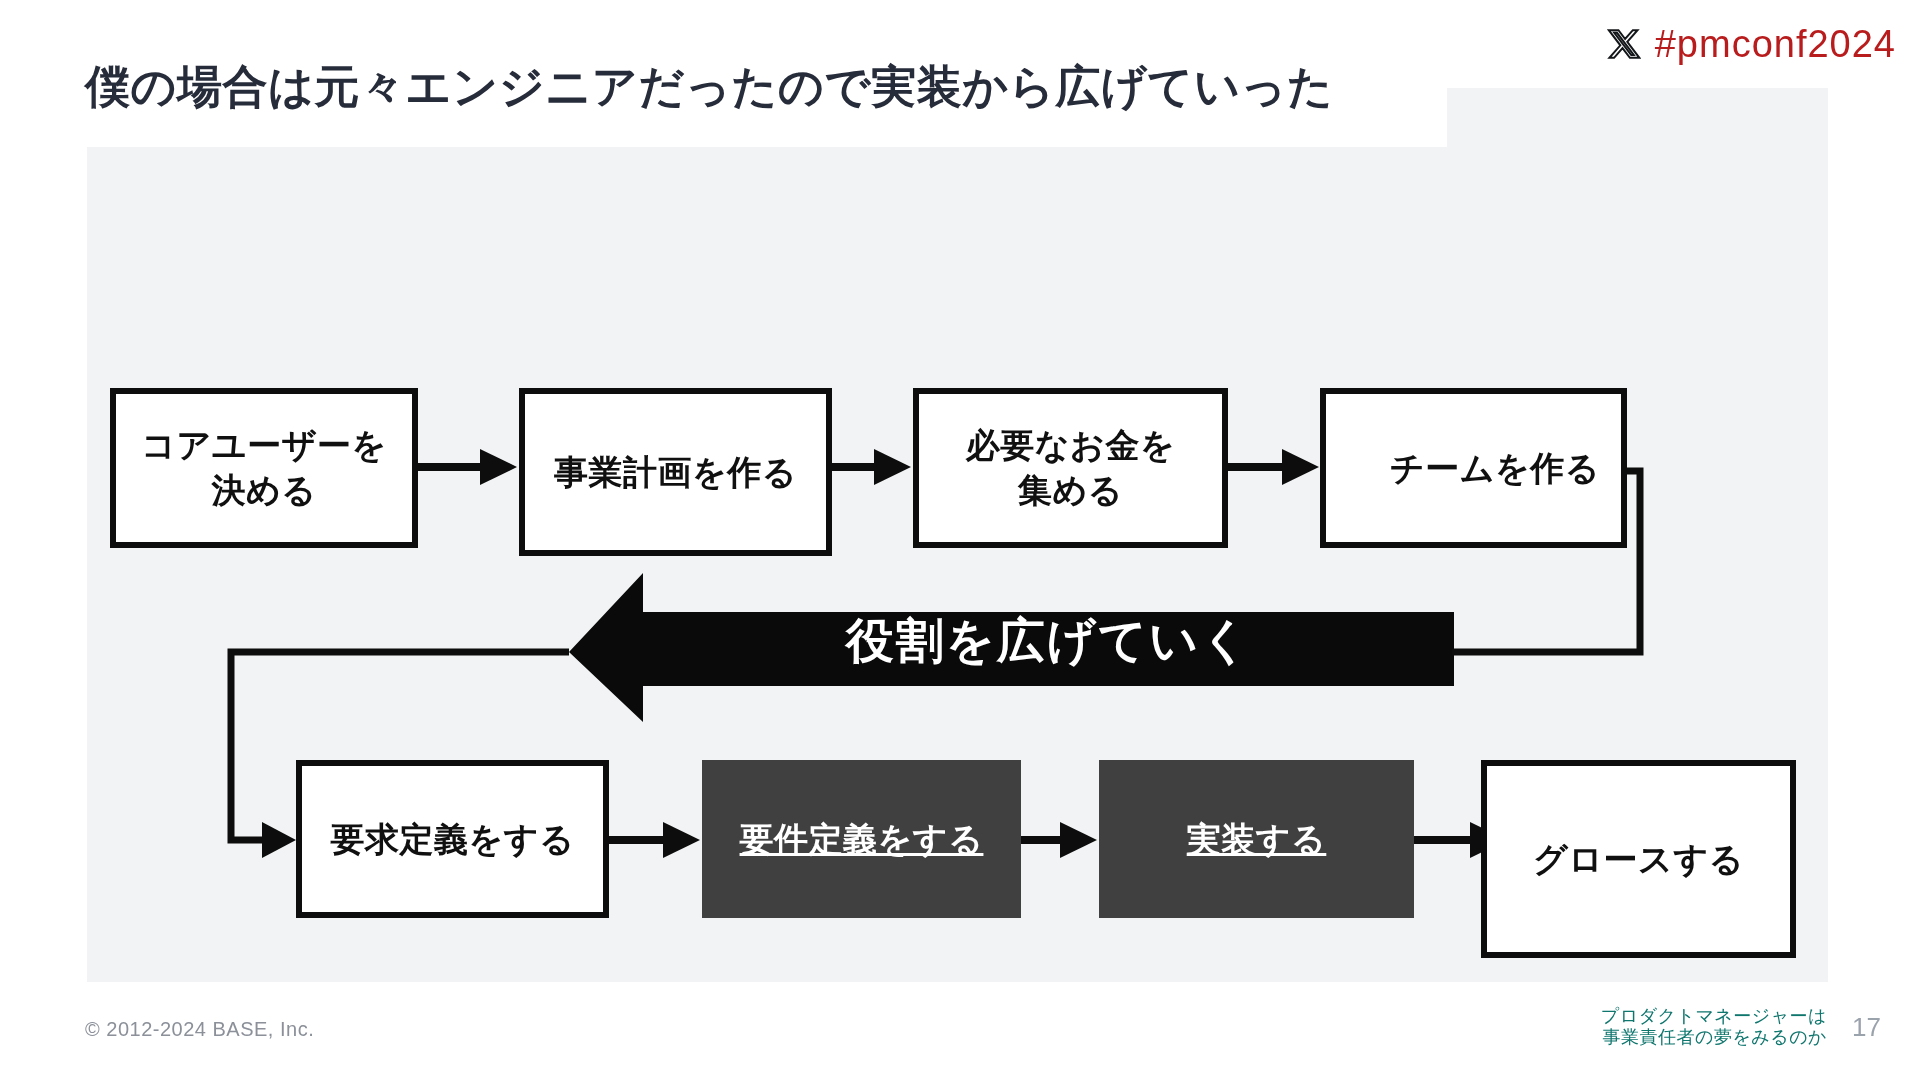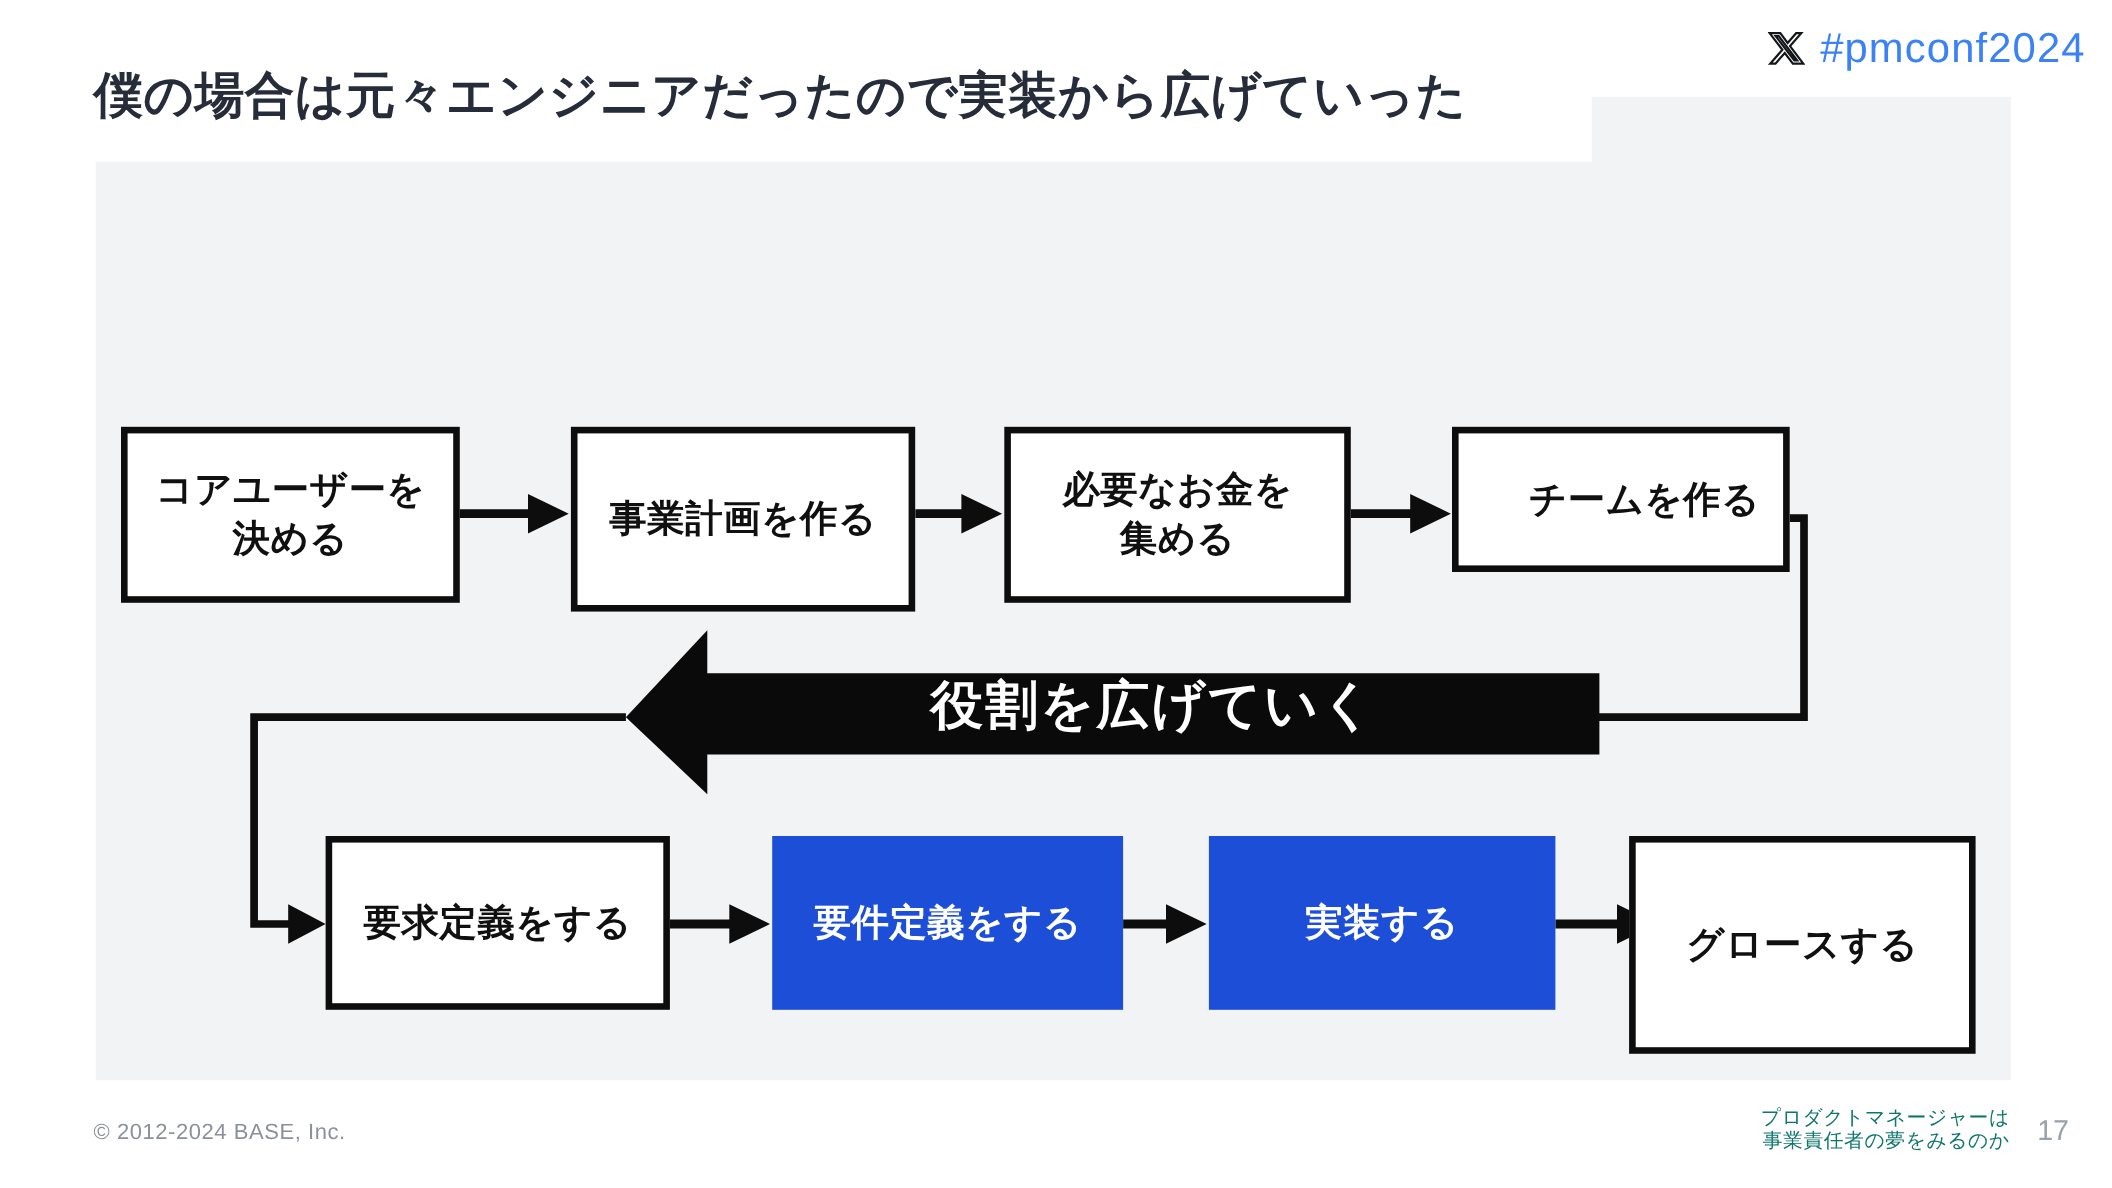--- a/index.html
+++ b/index.html
@@ -9,43 +9,43 @@
   }
   
   .title{
     position:absolute;left:85px;top:60px;width:1400px;
     font-size:45px;font-weight:bold;color:#272c3a;letter-spacing:0.5px;line-height:1.2;
   }
   .hashtag-group{
     position:absolute;top:18px;right:24px;display:flex;align-items:center;gap:14px;height:52px;
   }
   .hashtag-text{
-    font-size:38px;color:#3b82f6;letter-spacing:1px;font-weight:normal;
+    font-size:38px;color:#b91c1c;letter-spacing:1px;font-weight:normal;
   }
   .x-logo{width:34px;height:34px;display:block;}
   
   .panel-strip{
     position:absolute;left:1447px;top:88px;width:381px;height:60px;background:#f2f3f4;
   }
   .panel{
     position:absolute;left:87px;top:147px;width:1741px;height:835px;background:#f2f3f4;
   }
   
   .node{
     position:absolute;box-sizing:border-box;
     display:flex;align-items:center;justify-content:center;text-align:center;
     font-weight:bold;font-size:34px;line-height:1.32;white-space:pre-line;
     letter-spacing:0.5px;
   }
   .node.outline{background:#ffffff;border:6px solid #0d0d0d;color:#101010;}
-  .node.filled{background:#1d4ed8;color:#ffffff;}
+  .node.filled{background:#404040;color:#ffffff;text-decoration:underline;}
   .n1{left:110px;top:388px;width:308px;height:160px;}
   .n2{left:519px;top:388px;width:313px;height:168px;text-align:center;}
   .n3{left:913px;top:388px;width:315px;height:160px;}
-  .n4{left:1320px;top:388px;width:307px;height:132px;padding-left:43px;}
+  .n4{left:1320px;top:388px;width:307px;height:160px;padding-left:43px;}
   .nA{left:296px;top:760px;width:313px;height:158px;}
   .nB{left:702px;top:760px;width:319px;height:158px;}
   .nC{left:1099px;top:760px;width:315px;height:158px;}
   .nD{left:1481px;top:760px;width:315px;height:198px;}
   
   .back-arrow-label{
     position:absolute;left:643px;top:612px;width:811px;height:57px;
     display:flex;align-items:center;justify-content:center;
     color:#ffffff;font-size:48px;font-weight:bold;letter-spacing:2px;
   }

